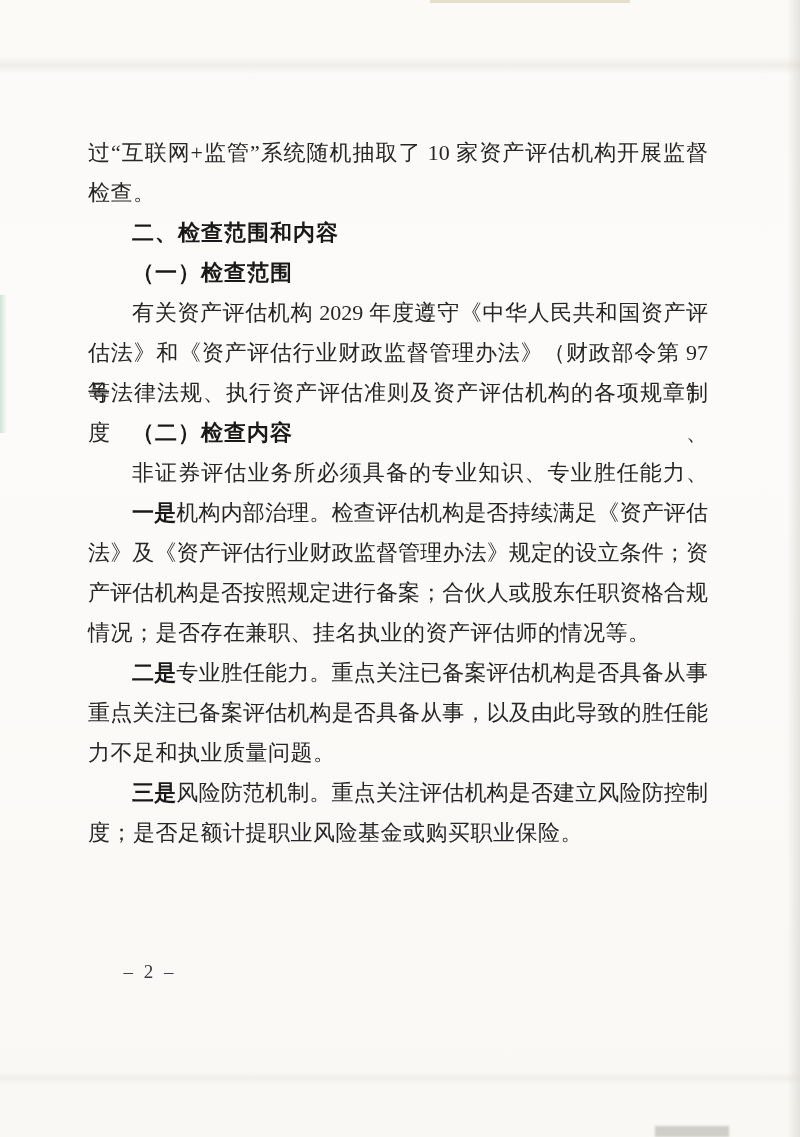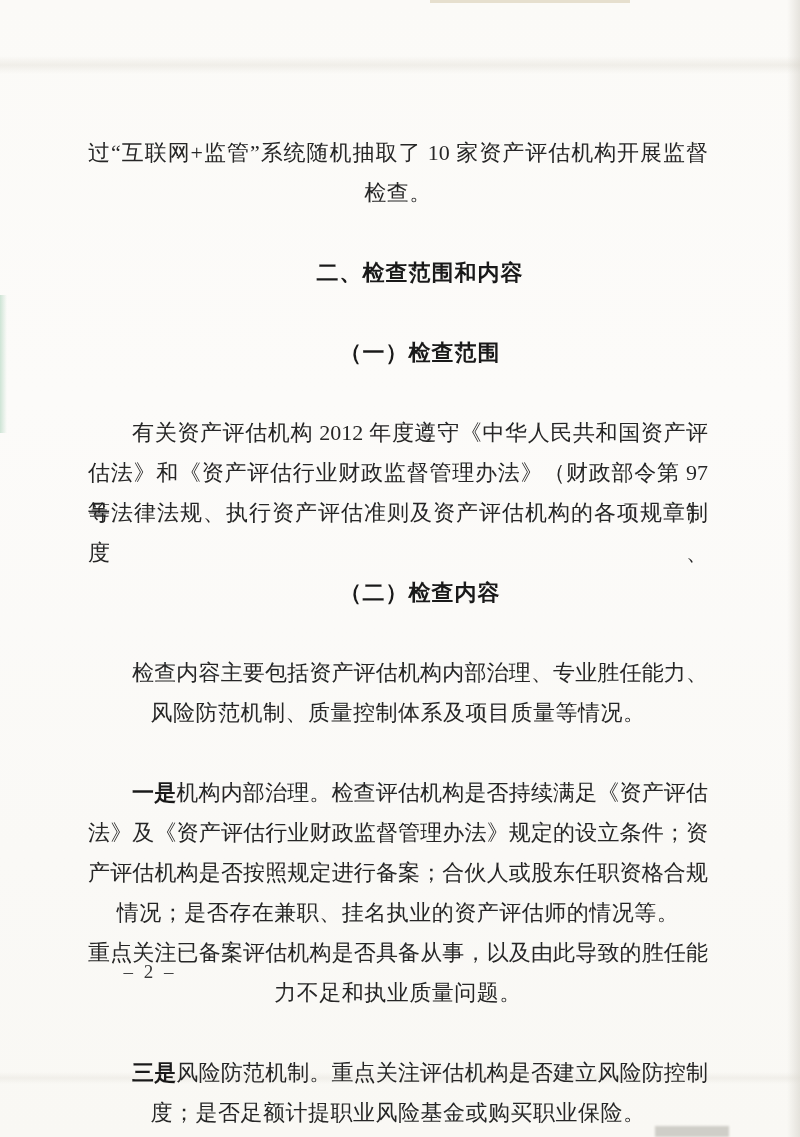--- a/index.html
+++ b/index.html
@@ -51,31 +51,29 @@
     width: 620px;
   }
   .line {
     height: 40px;
     line-height: 40px;
     font-size: 22px;
     color: #262626;
     font-family: "Liberation Serif", "DejaVu Serif", serif;
     letter-spacing: 0.5px;
     white-space: normal;
-    text-align: center;
   }
   .line.fill {
     text-align: justify;
     text-align-last: justify;
     text-justify: inter-ideograph;
     letter-spacing: 0;
   }
   .line.indent {
     text-indent: 2em;
-    margin-top: 40px;
   }
   .line.head {
     font-family: "Liberation Sans", "DejaVu Sans", sans-serif;
     font-weight: 700;
     color: #191919;
     letter-spacing: 1px;
   }
   .line b {
     font-family: "Liberation Sans", "DejaVu Sans", sans-serif;
     font-weight: 700;
@@ -102,30 +100,30 @@
   <div class="art-left-green"></div>
   <div class="art-right-edge"></div>
   <div class="art-mid-band"></div>
   <div class="art-bottom-patch"></div>
 
   <div class="content">
       <div class="line fill">过“互联网+监管”系统随机抽取了 10 家资产评估机构开展监督</div>
       <div class="line">检查。</div>
       <div class="line head indent">二、检查范围和内容</div>
       <div class="line head indent">（一）检查范围</div>
-      <div class="line fill indent">有关资产评估机构 2012 年度遵守《中华人民共和国资产评</div>
+      <div class="line fill indent">有关资产评估机构 2029 年度遵守《中华人民共和国资产评</div>
       <div class="line fill">估法》和《资产评估行业财政监督管理办法》（财政部令第 97 号）</div>
       <div class="line fill">等法律法规、执行资产评估准则及资产评估机构的各项规章制度、</div>
       <div class="line head indent">（二）检查内容</div>
-      <div class="line fill indent">检查内容主要包括资产评估机构内部治理、专业胜任能力、</div>
-      <div class="line">风险防范机制、质量控制体系及项目质量等情况。</div>
+      <div class="line fill indent">非证券评估业务所必须具备的专业知识、专业胜任能力、</div>
       <div class="line fill indent"><b>一是</b>机构内部治理。检查评估机构是否持续满足《资产评估</div>
       <div class="line fill">法》及《资产评估行业财政监督管理办法》规定的设立条件；资</div>
       <div class="line fill">产评估机构是否按照规定进行备案；合伙人或股东任职资格合规</div>
       <div class="line">情况；是否存在兼职、挂名执业的资产评估师的情况等。</div>
+      <div class="line fill indent"><b>二是</b>专业胜任能力。重点关注已备案评估机构是否具备从事</div>
       <div class="line fill">重点关注已备案评估机构是否具备从事，以及由此导致的胜任能</div>
       <div class="line">力不足和执业质量问题。</div>
       <div class="line fill indent"><b>三是</b>风险防范机制。重点关注评估机构是否建立风险防控制</div>
       <div class="line">度；是否足额计提职业风险基金或购买职业保险。</div>
     </div>
 
   <div class="pagenum">– 2 –</div>
 </div>
 
 </body></html>

